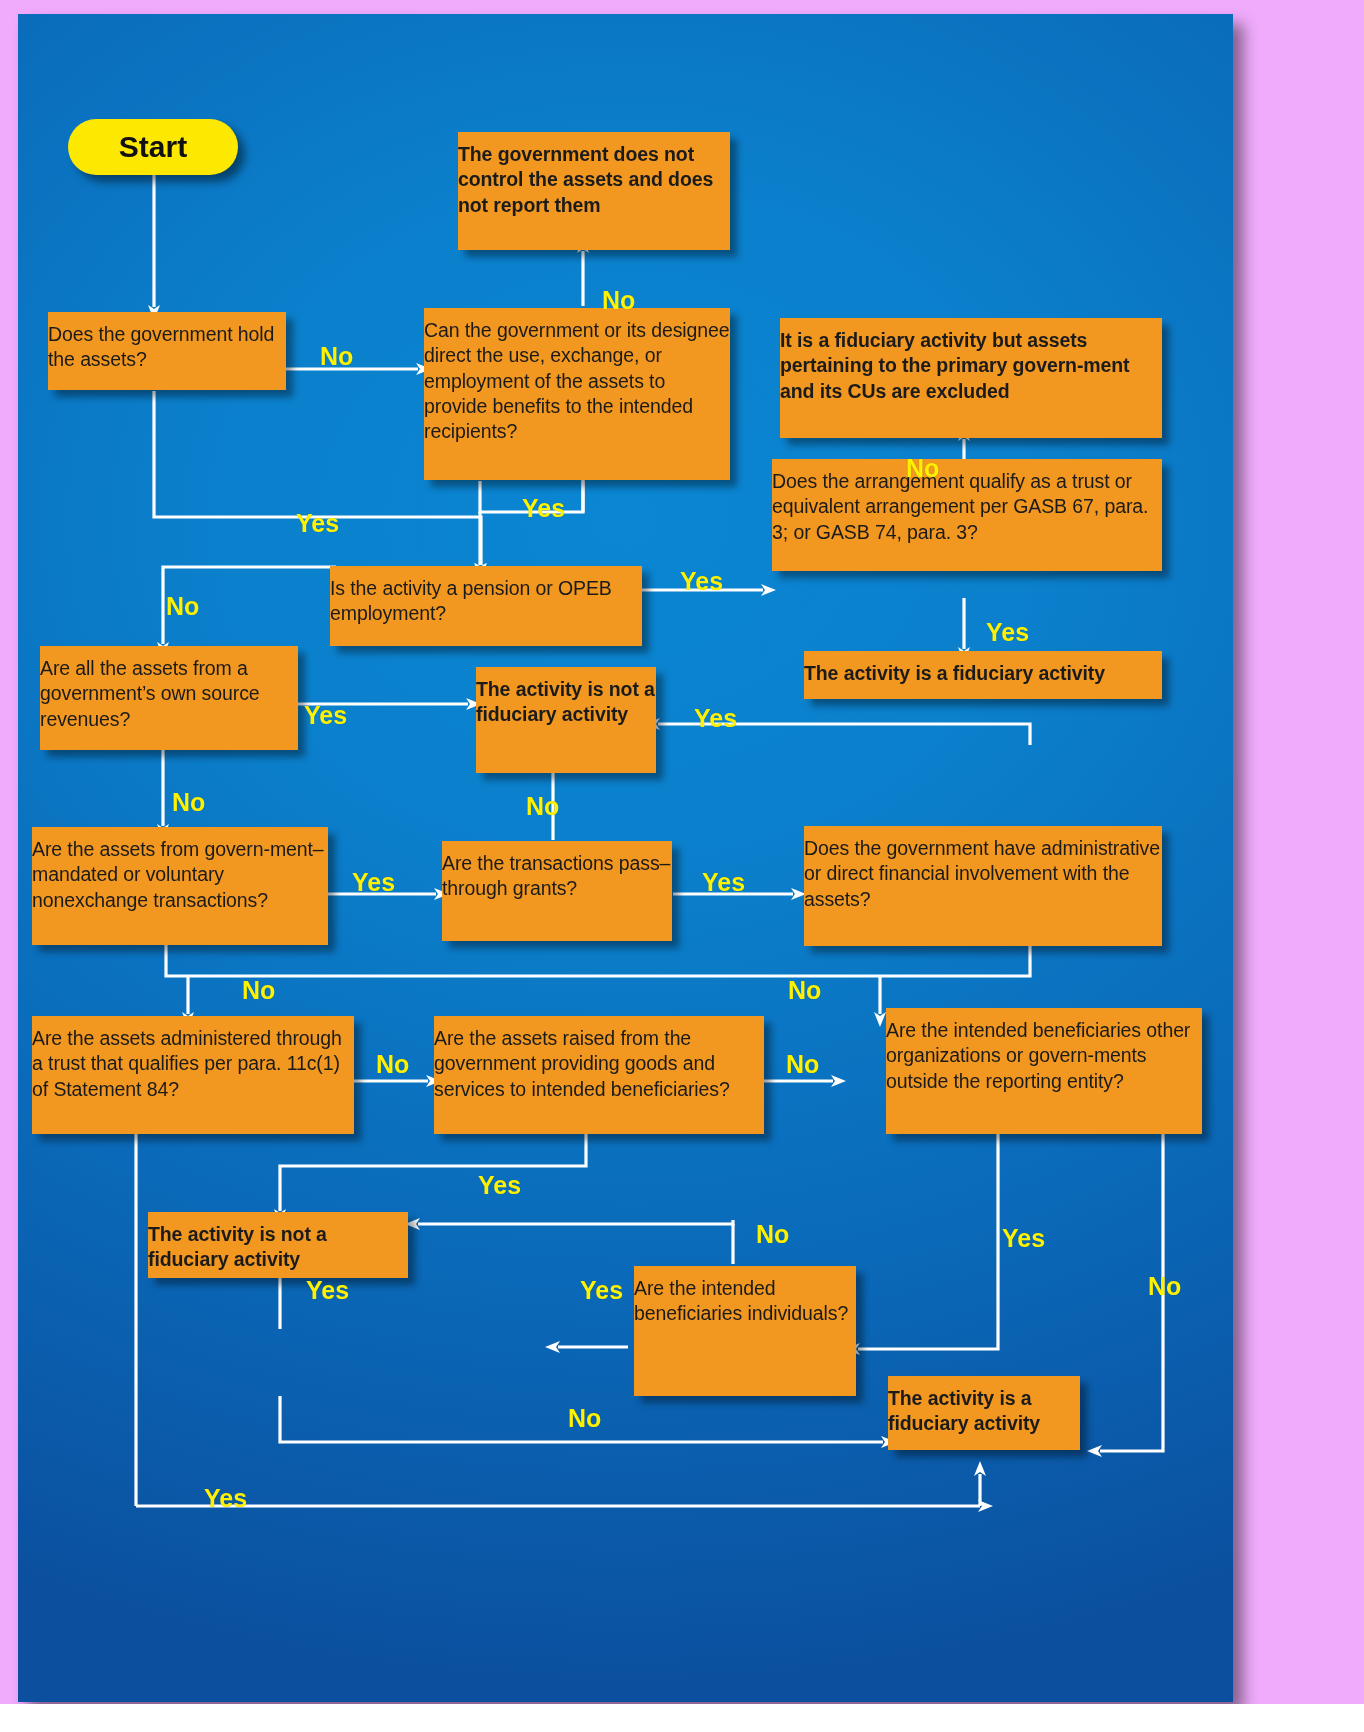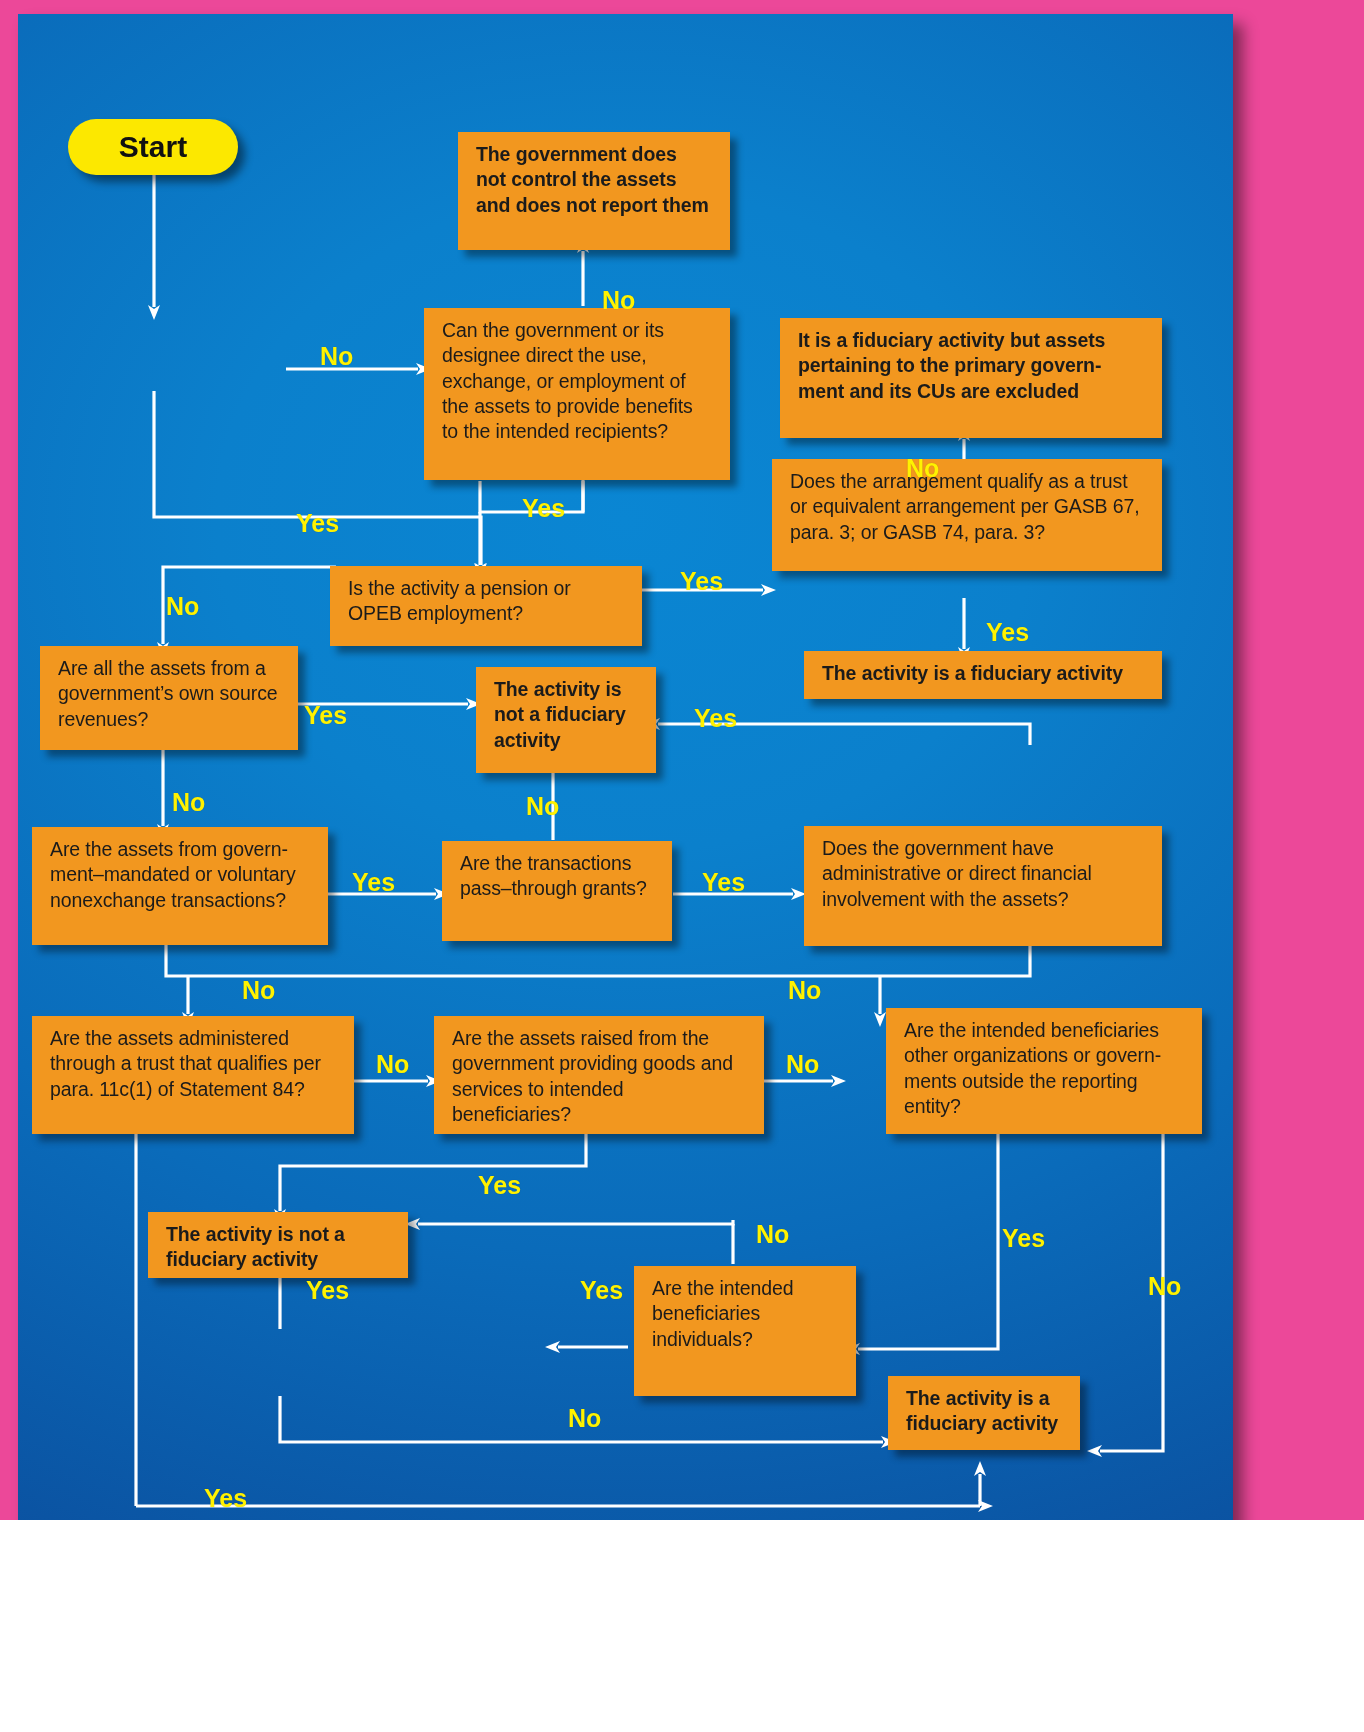--- a/index.html
+++ b/index.html
@@ -1,38 +1,38 @@
 <!DOCTYPE html>
 <html><head>
 <meta charset="utf-8">
 <style>
   html,body{margin:0;padding:0;background:#ffffff;}
   body{font-family:"Liberation Sans", sans-serif;}
   #canvas{
     position:relative;
-    width:1364px;height:1520px;
+    width:1364px;height:1704px;
     overflow:hidden;
-    background:#ec4899;
+    background:#f0abfc;
   }
   #board{
     position:absolute;
     left:18px;top:14px;
     width:1215px;height:1688px;
     background:
       radial-gradient(ellipse 120% 70% at 50% 30%, #0a86d3 0%, #0b80cc 28%, #0a6bba 62%, #0b4f9e 100%);
     box-shadow:10px 10px 14px rgba(0,0,0,0.45);
   }
   .svg-layer{position:absolute;left:0;top:0;width:1215px;height:1688px;}
 
   .node{
     position:absolute;
     background:#F2971F;
     color:#1b1b1b;
     box-sizing:border-box;
-    padding:10px 18px;
+    padding:10px 0;
     font-size:19.5px;
     line-height:1.30;
     letter-spacing:-0.1px;
     box-shadow:7px 7px 7px rgba(0,0,0,0.38);
   }
   .node.bold{font-weight:bold;}
   .node .inner{display:block;}
 
   .start{
     position:absolute;
@@ -130,20 +130,23 @@
 
       <path class="edge" d="M262,1382 L262,1428 L865,1428" marker-end="url(#ah)"></path>
 
       <path class="edge" d="M962,1492 L962,1460" marker-end="url(#ah)"></path>
     </svg>
 
     <div class="start" style="left:50px;top:105px;width:170px;height:56px;">
       <span>Start</span>
     </div>
 
+    <div class="node" style="left:30px;top:298px;width:238px;height:78px;">
+      <span class="inner">Does the government hold the assets?</span>
+    </div>
 
     <div class="node bold" style="left:440px;top:118px;width:272px;height:118px;">
       <span class="inner">The government does not control the assets and does not report them</span>
     </div>
 
     <div class="node" style="left:406px;top:294px;width:306px;height:172px;">
       <span class="inner">Can the government or its designee direct the use, exchange, or employment of the assets to provide benefits to the intended recipients?</span>
     </div>
 
     <div class="node bold" style="left:762px;top:304px;width:382px;height:120px;">

